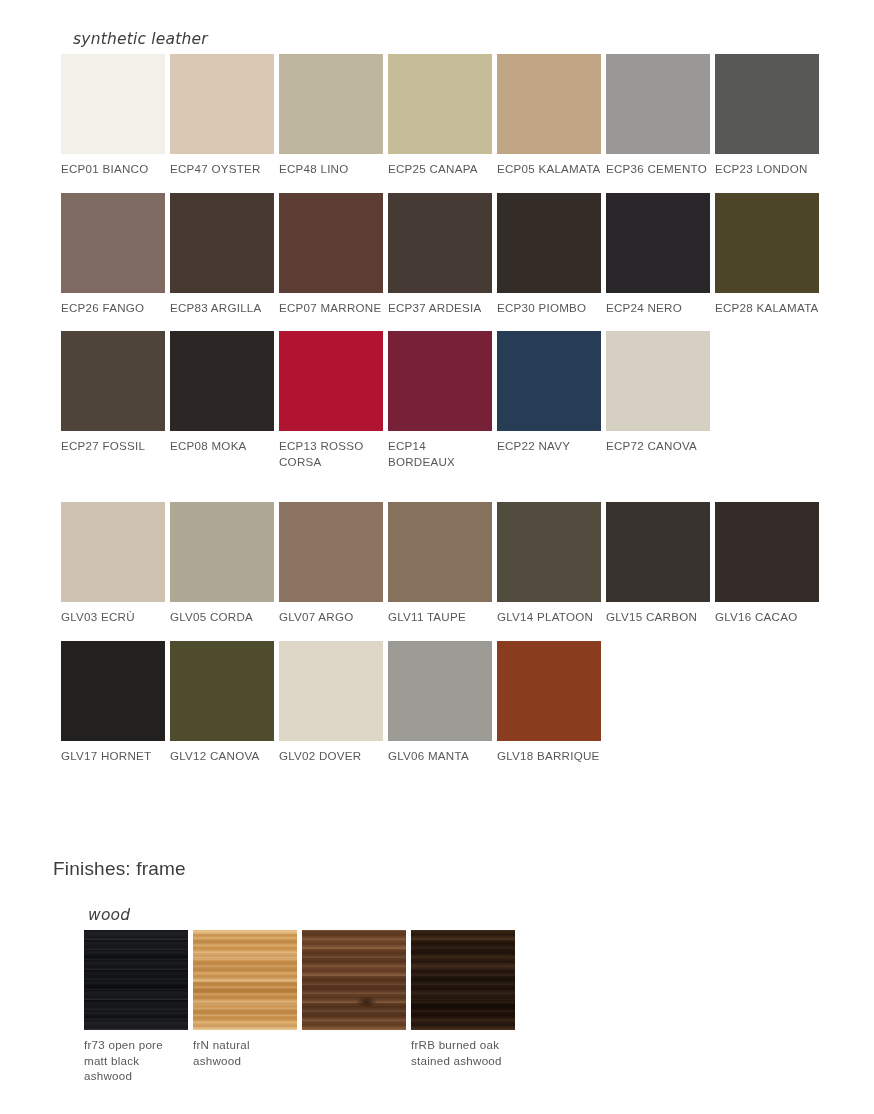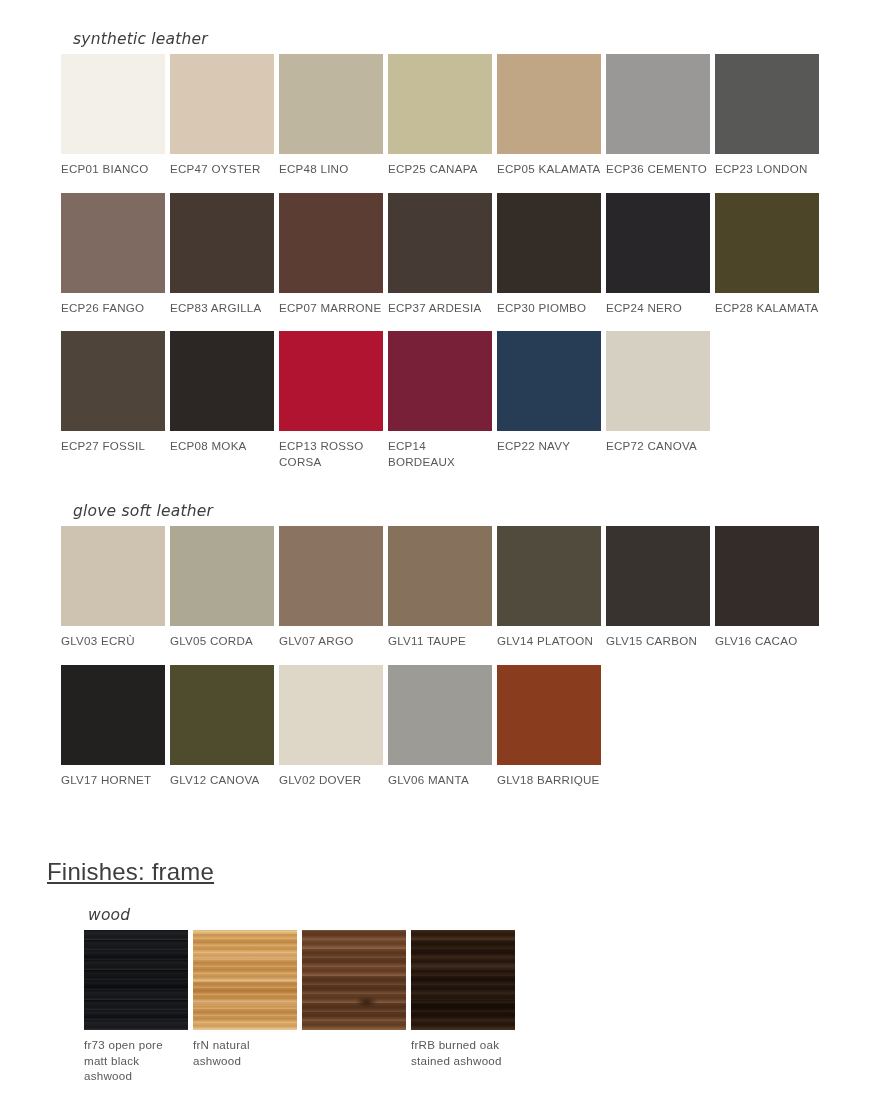--- a/index.html
+++ b/index.html
@@ -28,26 +28,25 @@
     font-size: 15.5px;
     color: #3d3d3d;
     letter-spacing: 0.2px;
     margin: 0 0 6px 12px;
     font-family: "DejaVu Sans", sans-serif;
     font-weight: 400;
   }
 
   
   .section-title {
-    font-size: 24px;
+    font-size: 19px;
     color: #3d3d3d;
     font-weight: 400;
     letter-spacing: 0.2px;
-    margin: 0 0 0 9px;
-    text-decoration: underline;
+    margin: 0 0 0 15px;
   }
 
   
   .grid {
     display: grid;
     grid-template-columns: repeat(7, 104px);
     column-gap: 5px;
     row-gap: 0;
   }
   .grid.wood-grid {
@@ -189,21 +188,20 @@
         <div class="sw-label">ECP22 NAVY</div>
       </div>
       <div class="cell">
         <span class="sw" style="background-color: rgb(214, 208, 194);"></span>
         <div class="sw-label">ECP72 CANOVA</div>
       </div>
     </div>
   </div>
 
   <div class="block" id="block-glove">
-    <div class="group-title">glove soft leather</div>
 
     <div class="grid">
       <div class="cell">
         <span class="sw" style="background-color: rgb(205, 195, 176);"></span>
         <div class="sw-label">GLV03 ECRÙ</div>
       </div>
       <div class="cell">
         <span class="sw" style="background-color: rgb(173, 168, 148);"></span>
         <div class="sw-label">GLV05 CORDA</div>
       </div>

